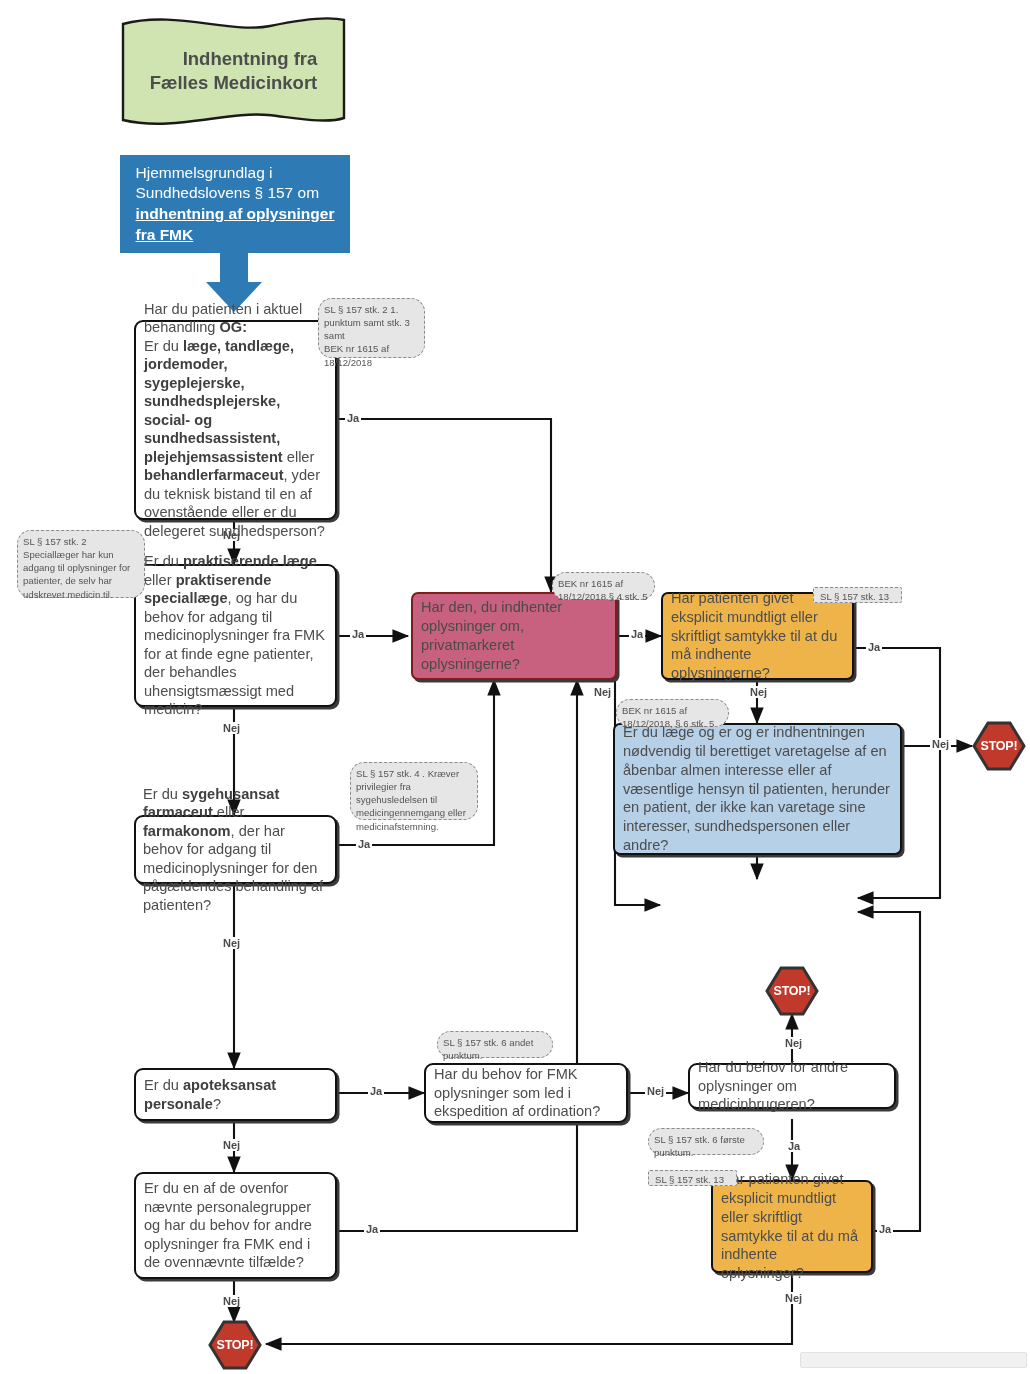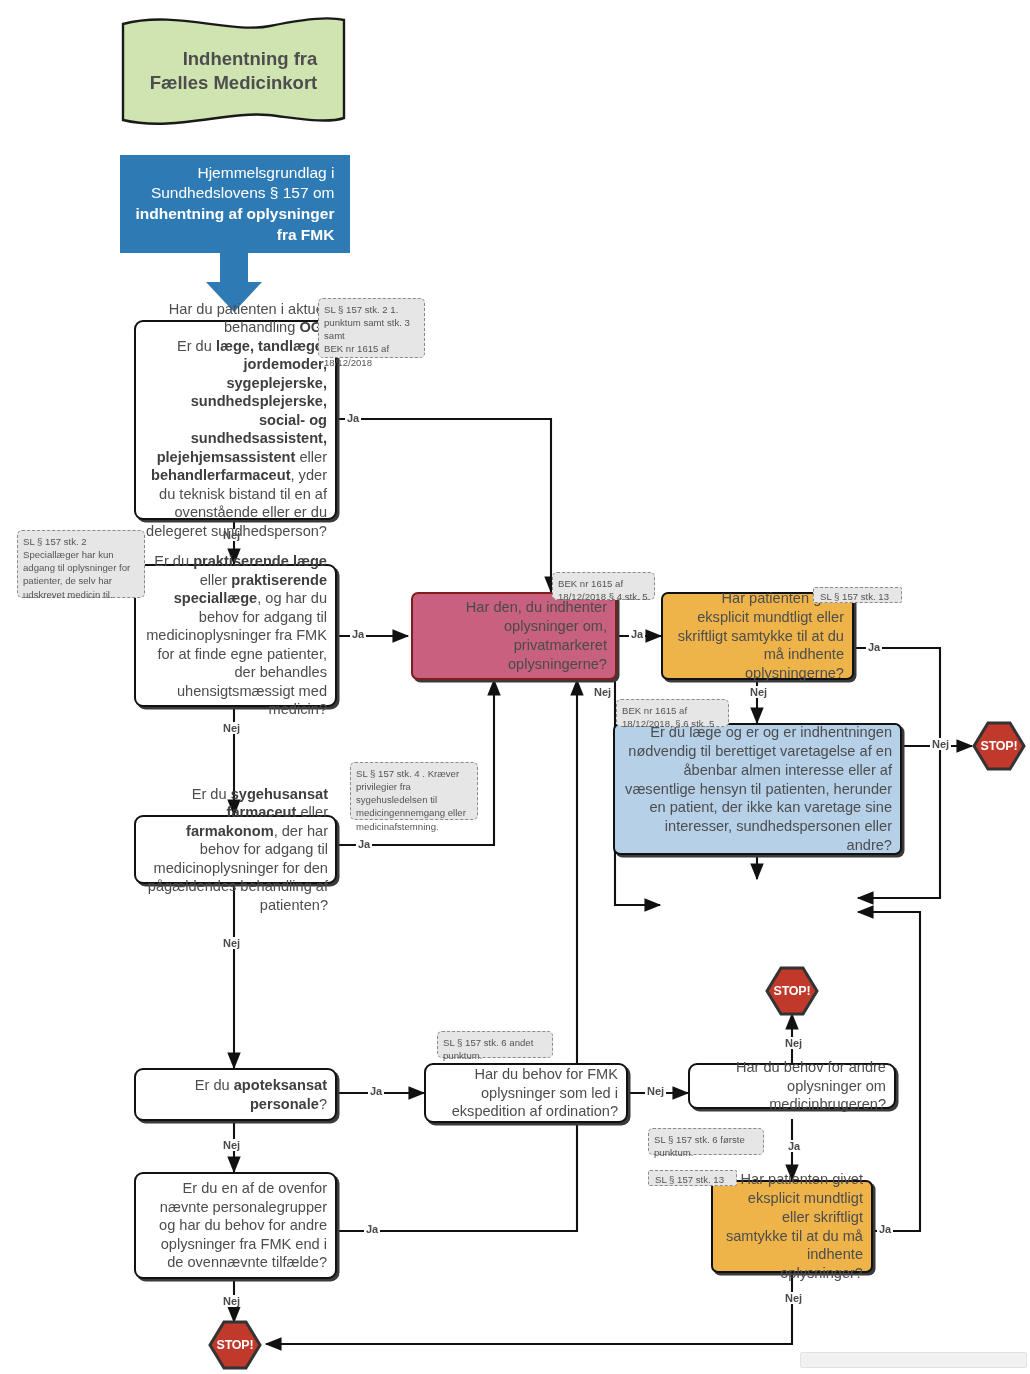--- a/index.html
+++ b/index.html
@@ -1,33 +1,33 @@
 <!DOCTYPE html>
 <html><head>
 <meta charset="utf-8">
 <style>
   html,body{margin:0;padding:0;background:#ffffff;}
   body{font-family:"Liberation Sans",sans-serif;}
   #canvas{position:relative;width:1030px;height:1374px;background:#fff;overflow:hidden;}
   svg.wires{position:absolute;left:0;top:0;width:1030px;height:1374px;pointer-events:none;}
-  .node{position:absolute;box-sizing:border-box;display:flex;align-items:center;justify-content:center;text-align:right;color:#4d4d4d;}
+  .node{position:absolute;box-sizing:border-box;display:flex;align-items:center;justify-content:center;text-align:left;color:#4d4d4d;}
   .qbox{background:#ffffff;border:2.5px solid #111;border-radius:9px;
         box-shadow:2.5px 2.5px 0 #3a3a3a;font-size:14.6px;line-height:1.27;padding:6px 8px;}
   .qbox b{font-weight:bold;color:#3f3f3f;}
   .pink{background:#c8607f;border:2px solid #7f1d1d;border-radius:7px;box-shadow:2.5px 2.5px 0 #3a3a3a;
         font-size:14.6px;line-height:1.3;padding:6px 8px;color:#4a4a4a;}
   .orange{background:#eeb44a;border:2px solid #111;border-radius:7px;box-shadow:2.5px 2.5px 0 #3a3a3a;
         font-size:14.6px;line-height:1.3;padding:6px 8px;color:#4d4d4d;}
   .lblue{background:#b6d0e8;border:2px solid #111;border-radius:7px;box-shadow:2.5px 2.5px 0 #3a3a3a;
         font-size:14.6px;line-height:1.3;padding:6px 8px;color:#4d4d4d;}
   .green{background:#a3cd7e;border:2px solid #111;border-radius:7px;box-shadow:2.5px 2.5px 0 #3a3a3a;
         font-size:14.6px;line-height:1.3;padding:6px 8px;color:#4d4d4d;}
   .headerbox{background:#2e7ab5;color:#ffffff;font-size:15.5px;line-height:1.33;padding:8px 10px;}
-  .headerbox b{font-weight:bold;}
-  .note{position:absolute;background:#e6e6e6;border:1.4px dashed #8a8a8a;border-radius:5px;
+  .headerbox b{font-weight:bold;text-decoration:underline;}
+  .note{position:absolute;background:#e6e6e6;border:1.4px dashed #8a8a8a;border-radius:14px;
         color:#555;font-size:9.6px;line-height:1.37;padding:4px 5px;box-sizing:border-box;text-align:left;}
   .note.pill{border-radius:2px;}
   .banner{position:absolute;left:120px;top:14px;width:227px;height:114px;}
   .banner .txt{position:absolute;left:0;top:0;width:227px;height:114px;display:flex;
         align-items:center;justify-content:center;text-align:right;font-size:18.5px;
         font-weight:bold;color:#4d4d4d;line-height:1.3;z-index:2;}
   .stop{position:absolute;width:54px;height:50px;}
   .stop .lab{position:absolute;left:0;top:0;width:54px;height:50px;display:flex;align-items:center;
         justify-content:center;color:#fff;font-size:12.5px;font-weight:bold;z-index:2;letter-spacing:-0.2px;}
   .elab{position:absolute;color:#4a4a4a;font-size:11px;font-weight:bold;background:#fff;

